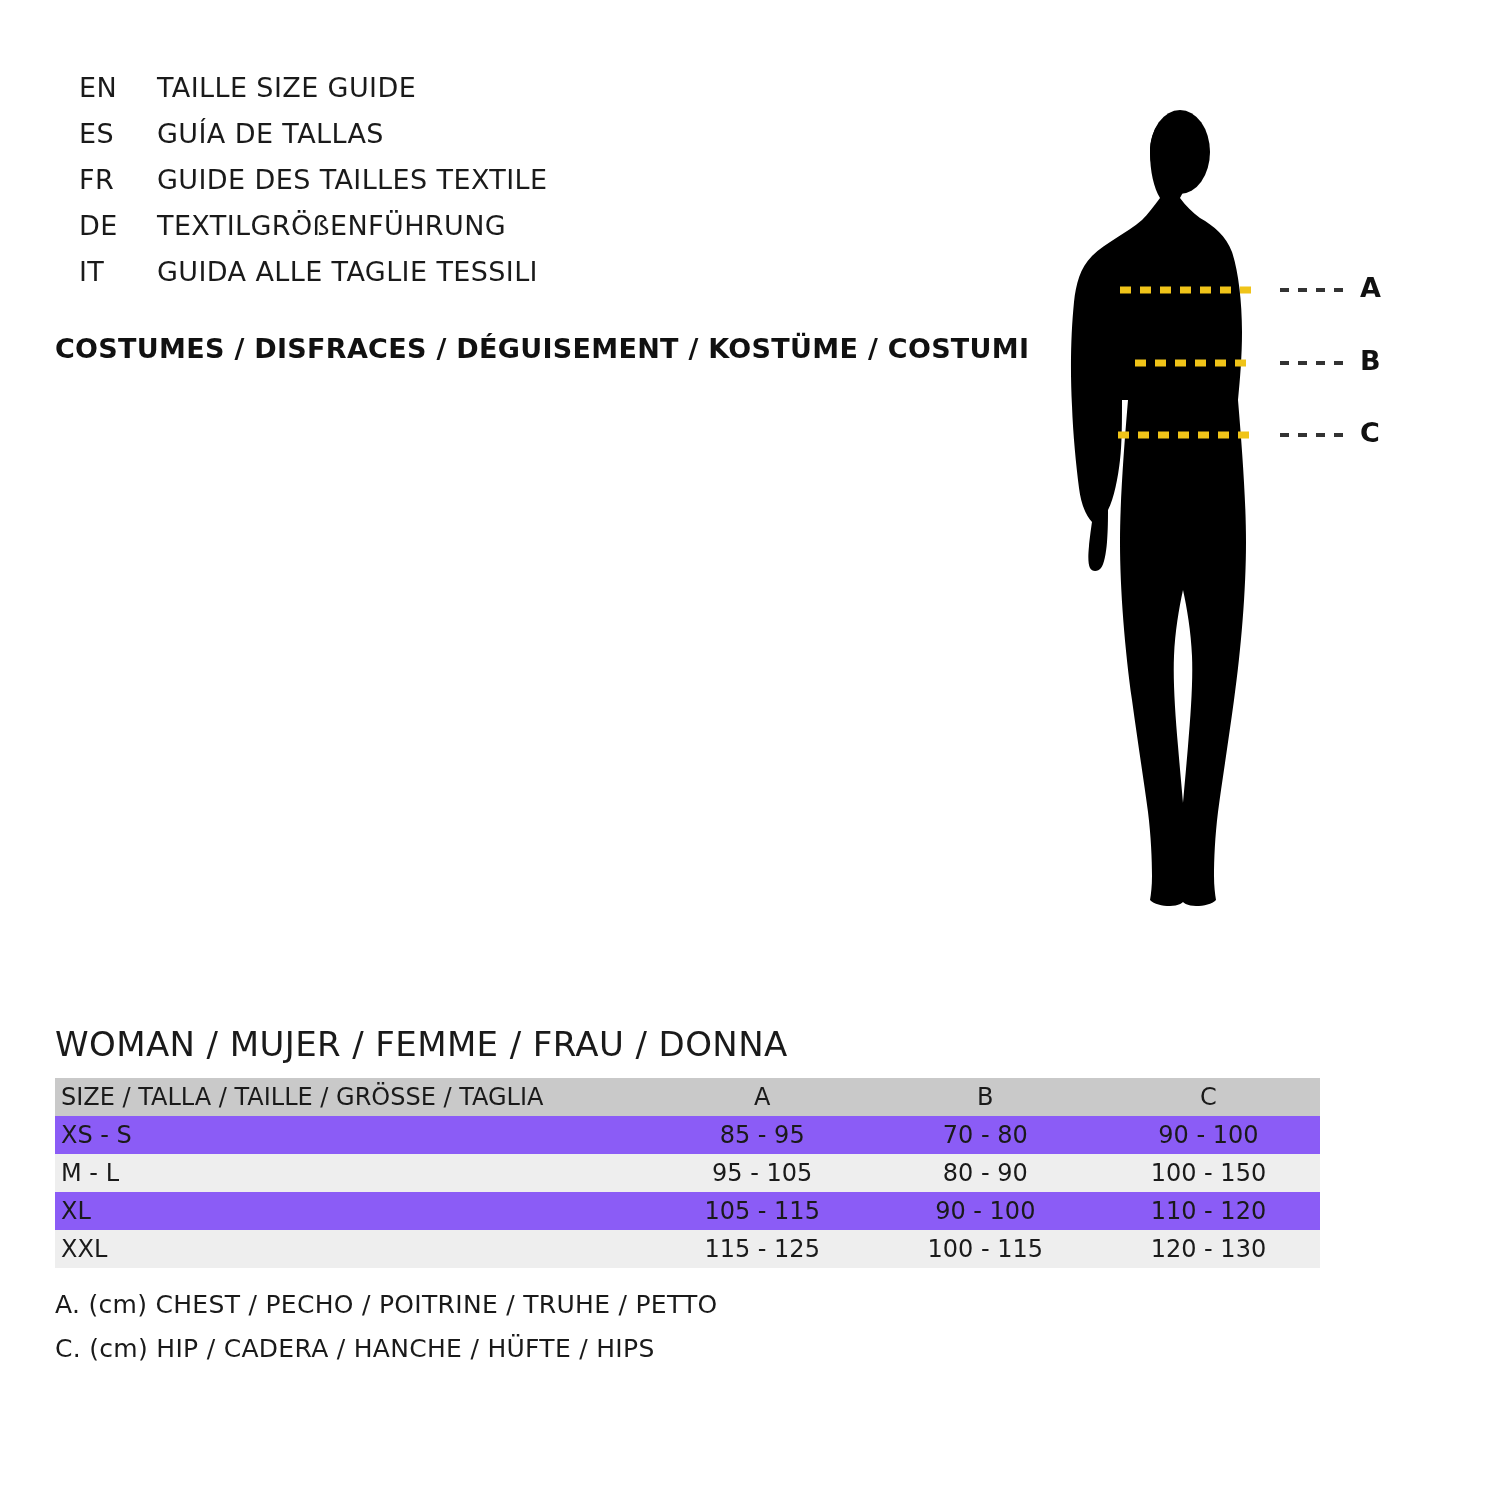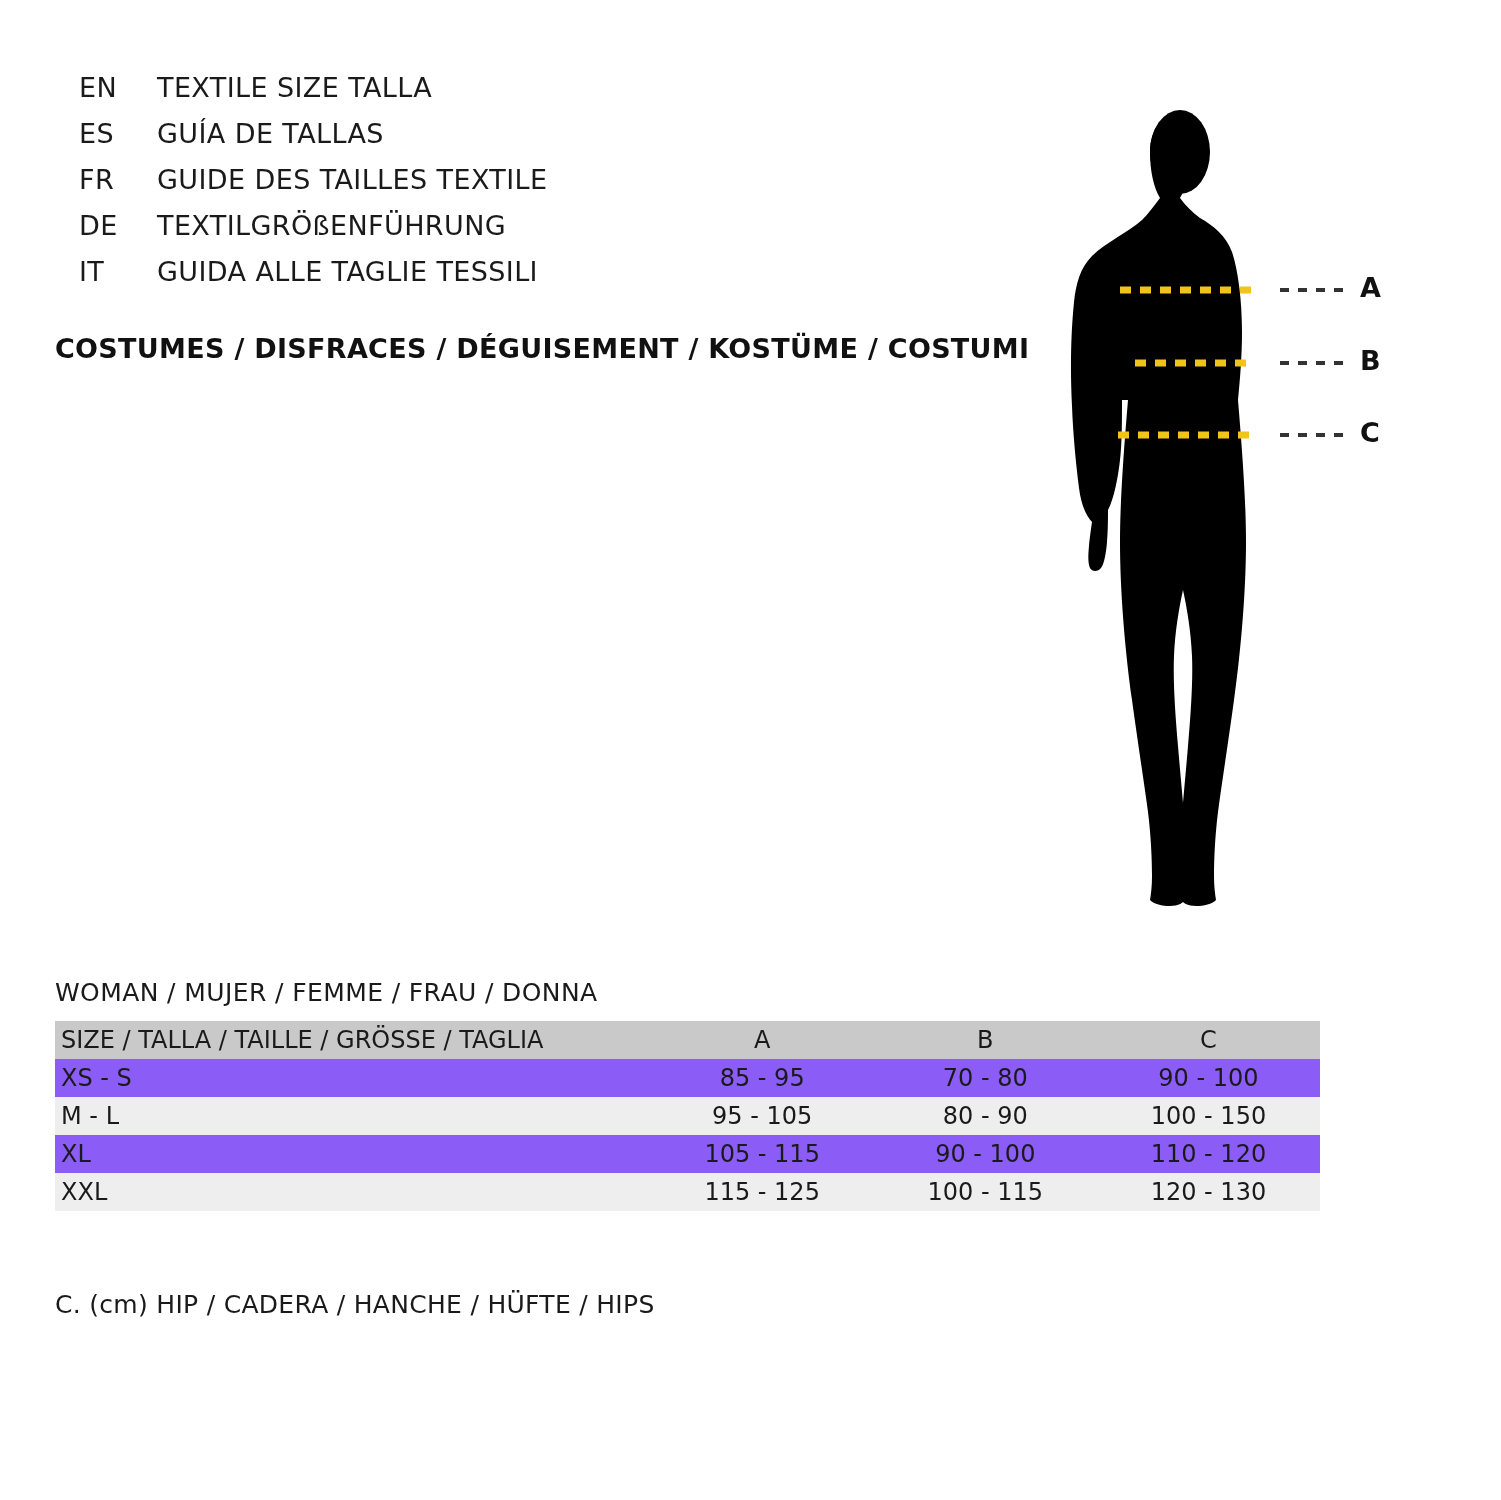--- a/index.html
+++ b/index.html
@@ -79,24 +79,25 @@
   .lbl-c { left: 320px; top: 357px; }
 
   
   .table-section {
     position: absolute;
     left: 55px;
     top: 978px;
     width: 1265px;
   }
   .table-caption {
-    font-size: 25px;
+    font-size: 34px;
     letter-spacing: 0.4px;
     color: #1a1a1a;
     margin-bottom: 14px;
+    margin-top: 46px;
   }
   table.size-table {
     border-collapse: collapse;
     width: 1265px;
     font-size: 24px;
     color: #1a1a1a;
   }
   table.size-table th,
   table.size-table td {
     padding: 0;
@@ -140,21 +141,21 @@
   }
 </style>
 </head>
 <body>
 
 <div class="page">
 
   <div class="lang-block">
     <div class="lang-row">
       <span class="lang-code">EN</span>
-      <span class="lang-text">TEXTILE SIZE TALLA</span>
+      <span class="lang-text">TAILLE SIZE GUIDE</span>
     </div>
     <div class="lang-row">
       <span class="lang-code">ES</span>
       <span class="lang-text">GUÍA DE TALLAS</span>
     </div>
     <div class="lang-row">
       <span class="lang-code">FR</span>
       <span class="lang-text">GUIDE DES TAILLES TEXTILE</span>
     </div>
     <div class="lang-row">
@@ -271,16 +272,17 @@
           <td class="col-size">XXL</td>
           <td class="col-m">115 - 125</td>
           <td class="col-m">100 - 115</td>
           <td class="col-m">120 - 130</td>
         </tr>
       </tbody>
     </table>
   </div>
 
   <div class="legend">
+    <div class="legend-line">A. (cm) CHEST / PECHO / POITRINE / TRUHE / PETTO</div>
     <div class="legend-line">C. (cm) HIP / CADERA / HANCHE / HÜFTE / HIPS</div>
   </div>
 
 </div>
 
 </body></html>

